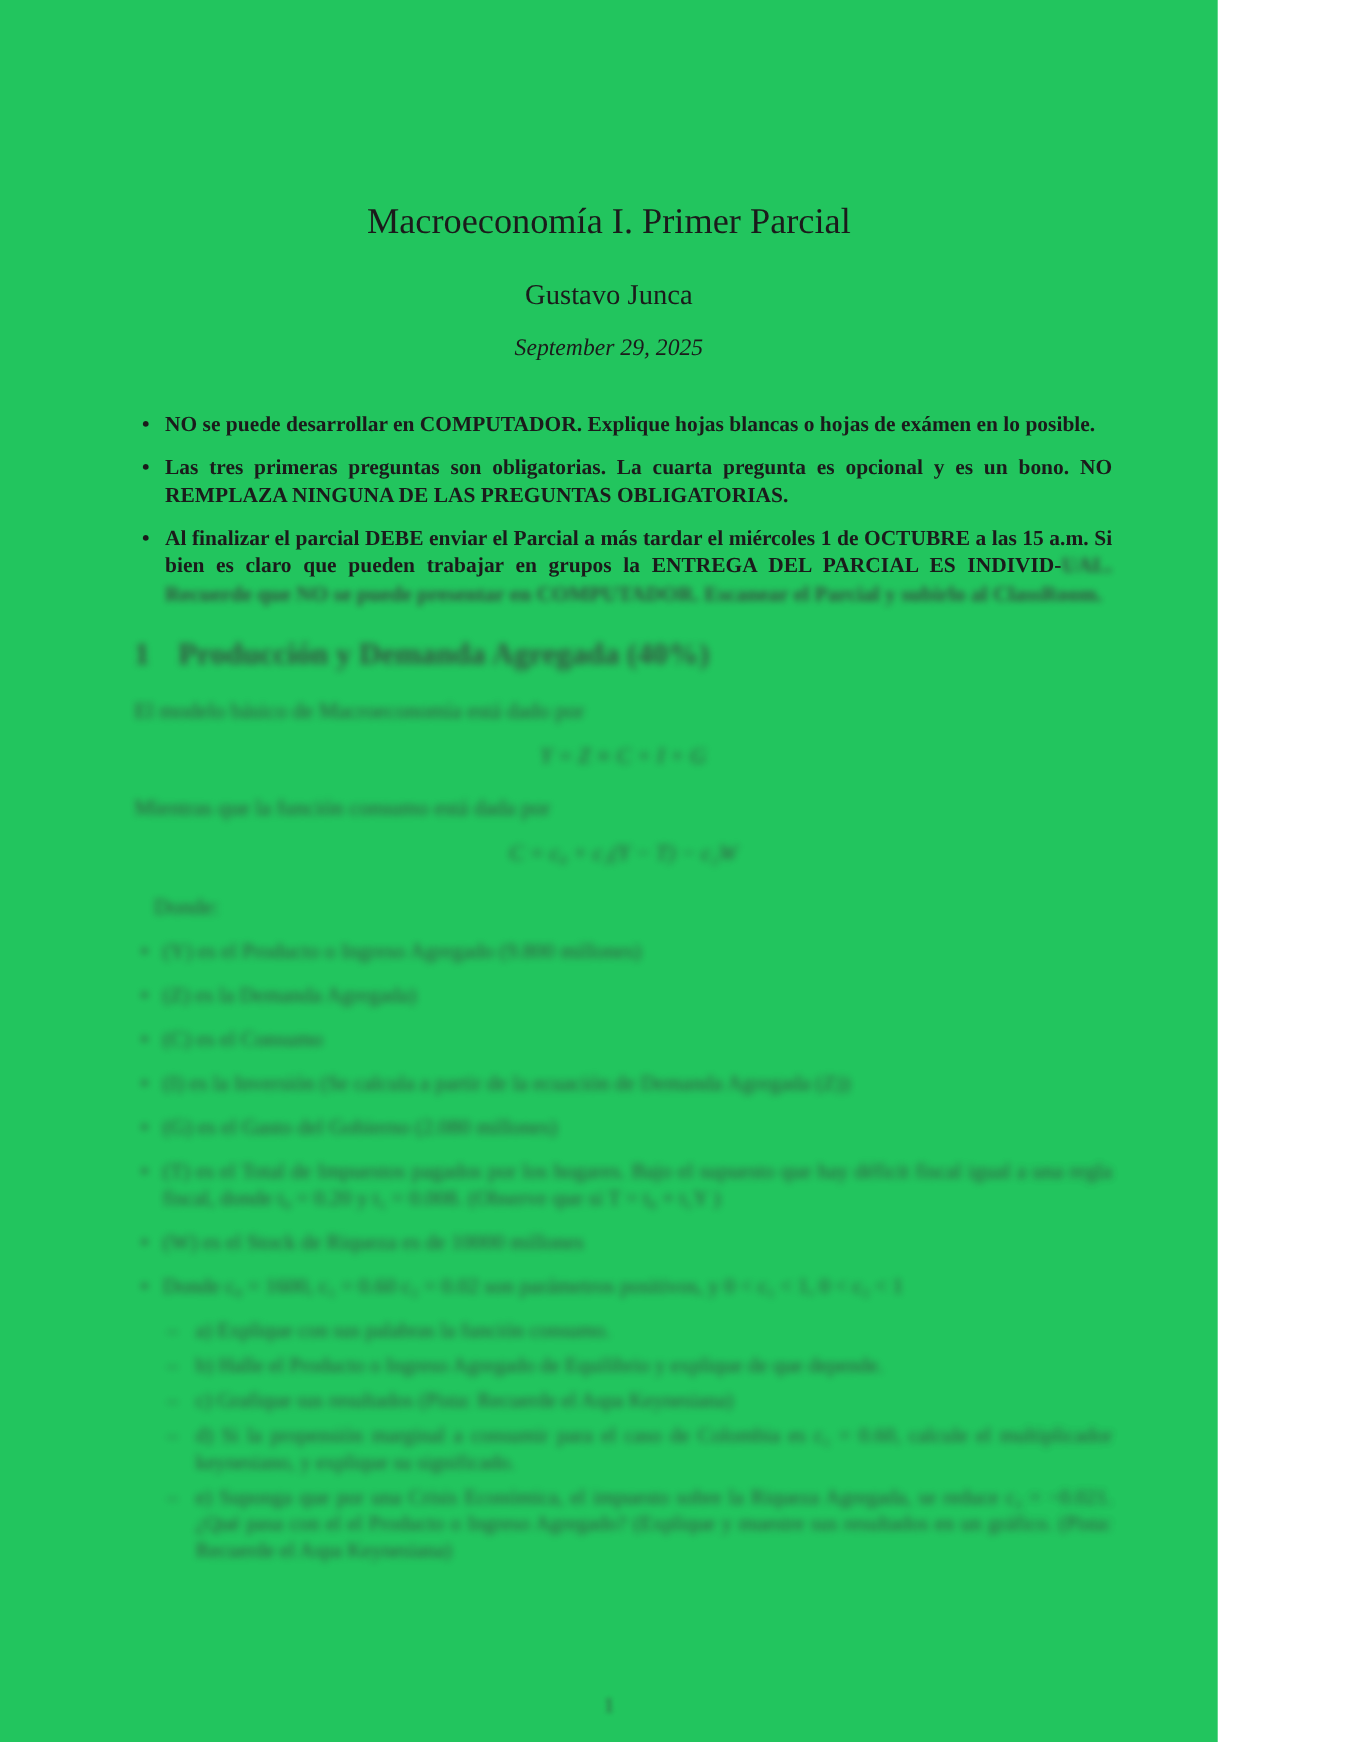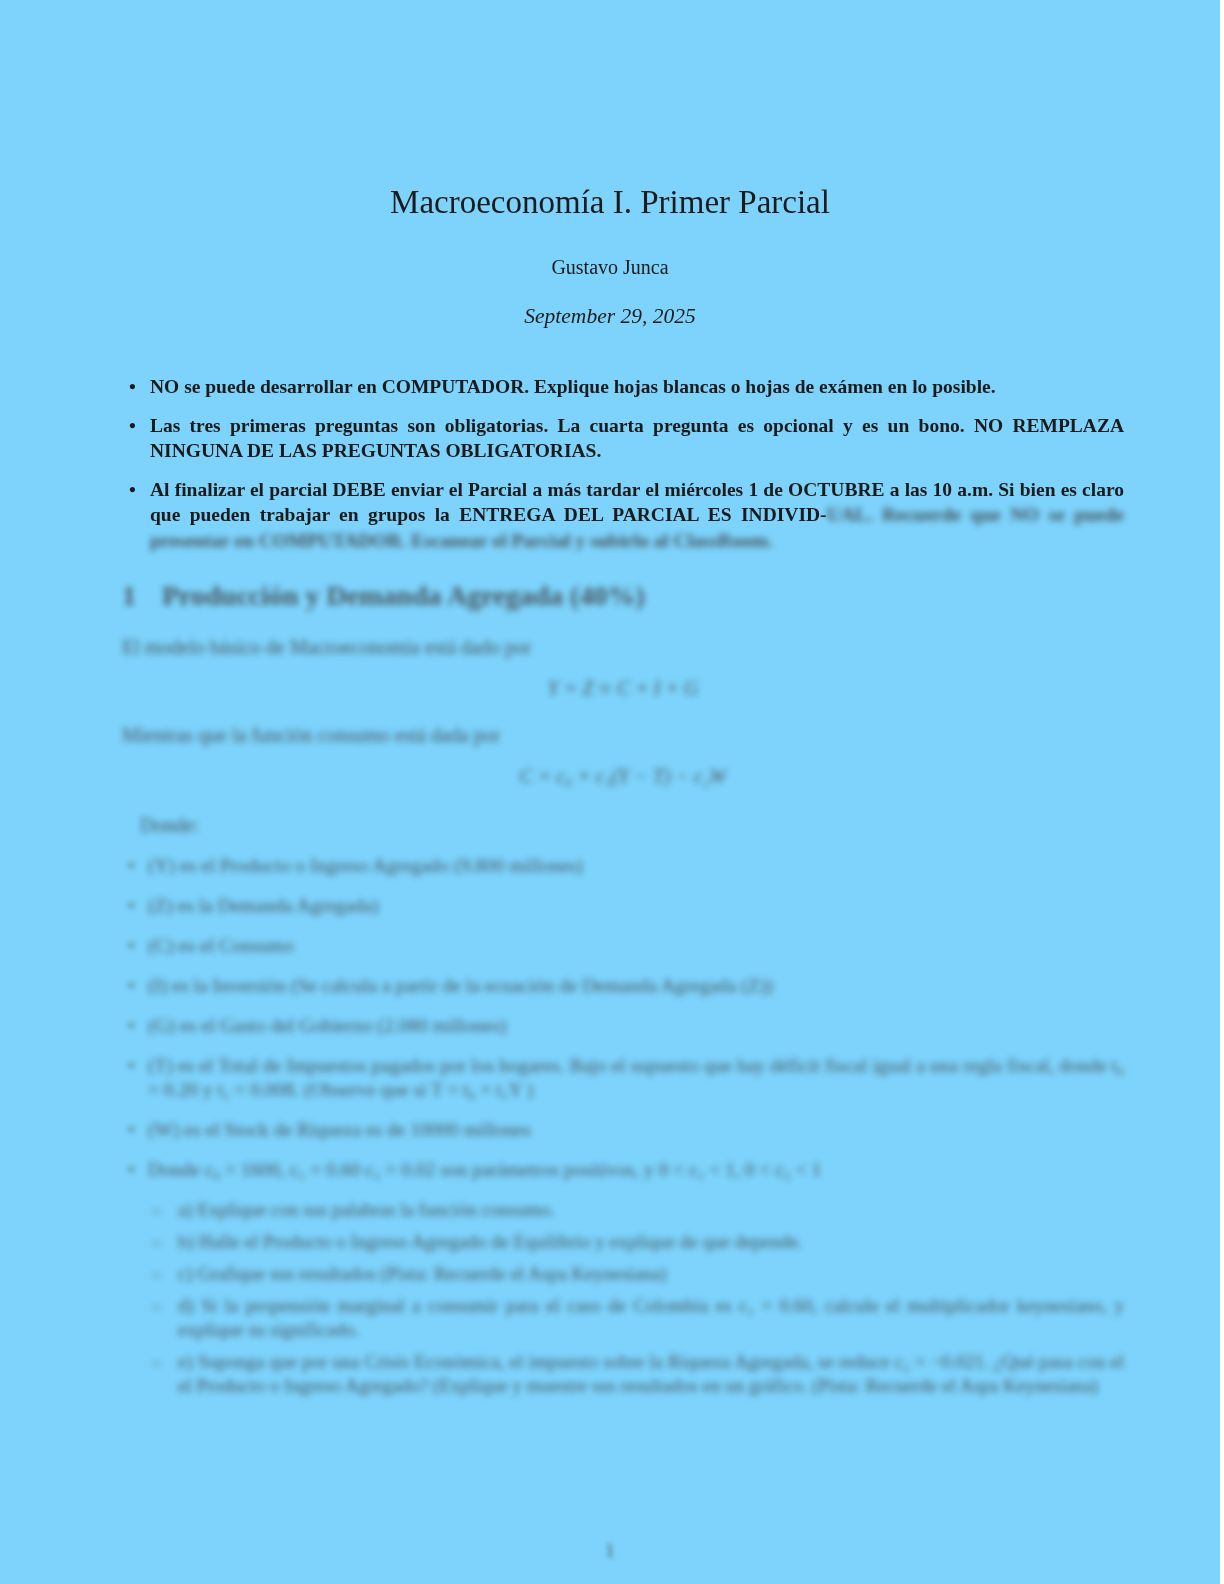--- a/index.html
+++ b/index.html
@@ -2,40 +2,40 @@
 <html lang="es"><head>
 <meta charset="utf-8">
 <style>
   html, body {
     margin: 0;
     padding: 0;
     background: #ffffff;
   }
   .page {
     position: relative;
-    width: 1220px;
+    width: 1107px;
     height: 1584px;
-    background: #7dd3fc;
+    background: #22c55e;
     overflow: hidden;
     font-family: "Liberation Serif", "DejaVu Serif", serif;
     color: #1b1b1b;
   }
 
   
   .doc-title {
     padding-top: 182px;
     text-align: center;
     font-size: 33px;
     line-height: 40px;
     font-weight: 400;
   }
   .doc-author {
     margin-top: 32px;
     text-align: center;
-    font-size: 20px;
+    font-size: 26px;
     line-height: 27px;
   }
   .doc-date {
     margin-top: 22px;
     text-align: center;
     font-size: 21.5px;
     line-height: 27px;
     font-style: italic;
   }
 
@@ -163,21 +163,21 @@
   <div class="doc-date">September 29, 2025</div>
 
   <ul class="instructions">
     <li>
       <span>NO se puede desarrollar en COMPUTADOR. Explique hojas blancas o hojas de exámen en lo posible.</span>
     </li>
     <li>
       <span>Las tres primeras preguntas son obligatorias. La cuarta pregunta es opcional y es un bono. NO REMPLAZA NINGUNA DE LAS PREGUNTAS OBLIGATORIAS.</span>
     </li>
     <li>
-      <span>Al finalizar el parcial DEBE enviar el Parcial a más tardar el miércoles 1 de OCTUBRE a las 10 a.m. Si bien es claro que pueden trabajar en grupos la ENTREGA DEL PARCIAL ES INDIVID-</span><span class="blur-inline">UAL. Recuerde que NO se puede presentar en COMPUTADOR. Escanear el Parcial y subirlo al ClassRoom.</span>
+      <span>Al finalizar el parcial DEBE enviar el Parcial a más tardar el miércoles 1 de OCTUBRE a las 15 a.m. Si bien es claro que pueden trabajar en grupos la ENTREGA DEL PARCIAL ES INDIVID-</span><span class="blur-inline">UAL. Recuerde que NO se puede presentar en COMPUTADOR. Escanear el Parcial y subirlo al ClassRoom.</span>
     </li>
   </ul>
 
   <div class="blurred-region">
 
     <div class="section-heading">
       <span class="sec-num">1</span><span>Producción y Demanda Agregada (40%)</span>
     </div>
 
     <p class="para">El modelo básico de Macroeconomía está dado por</p>

